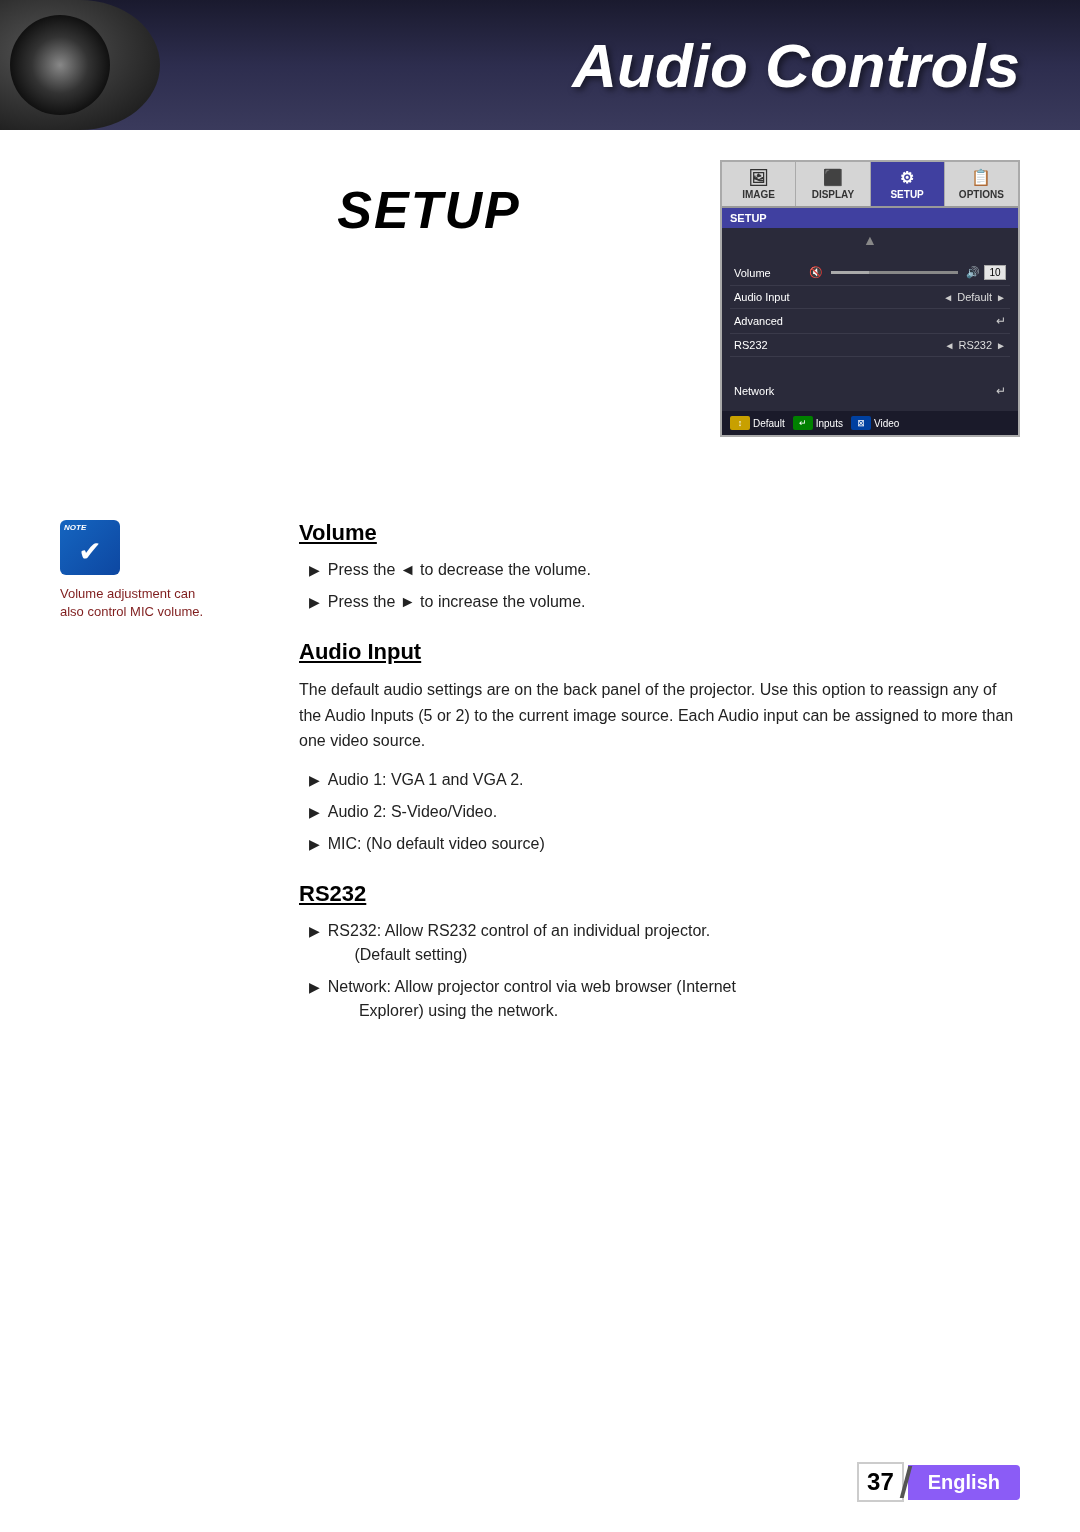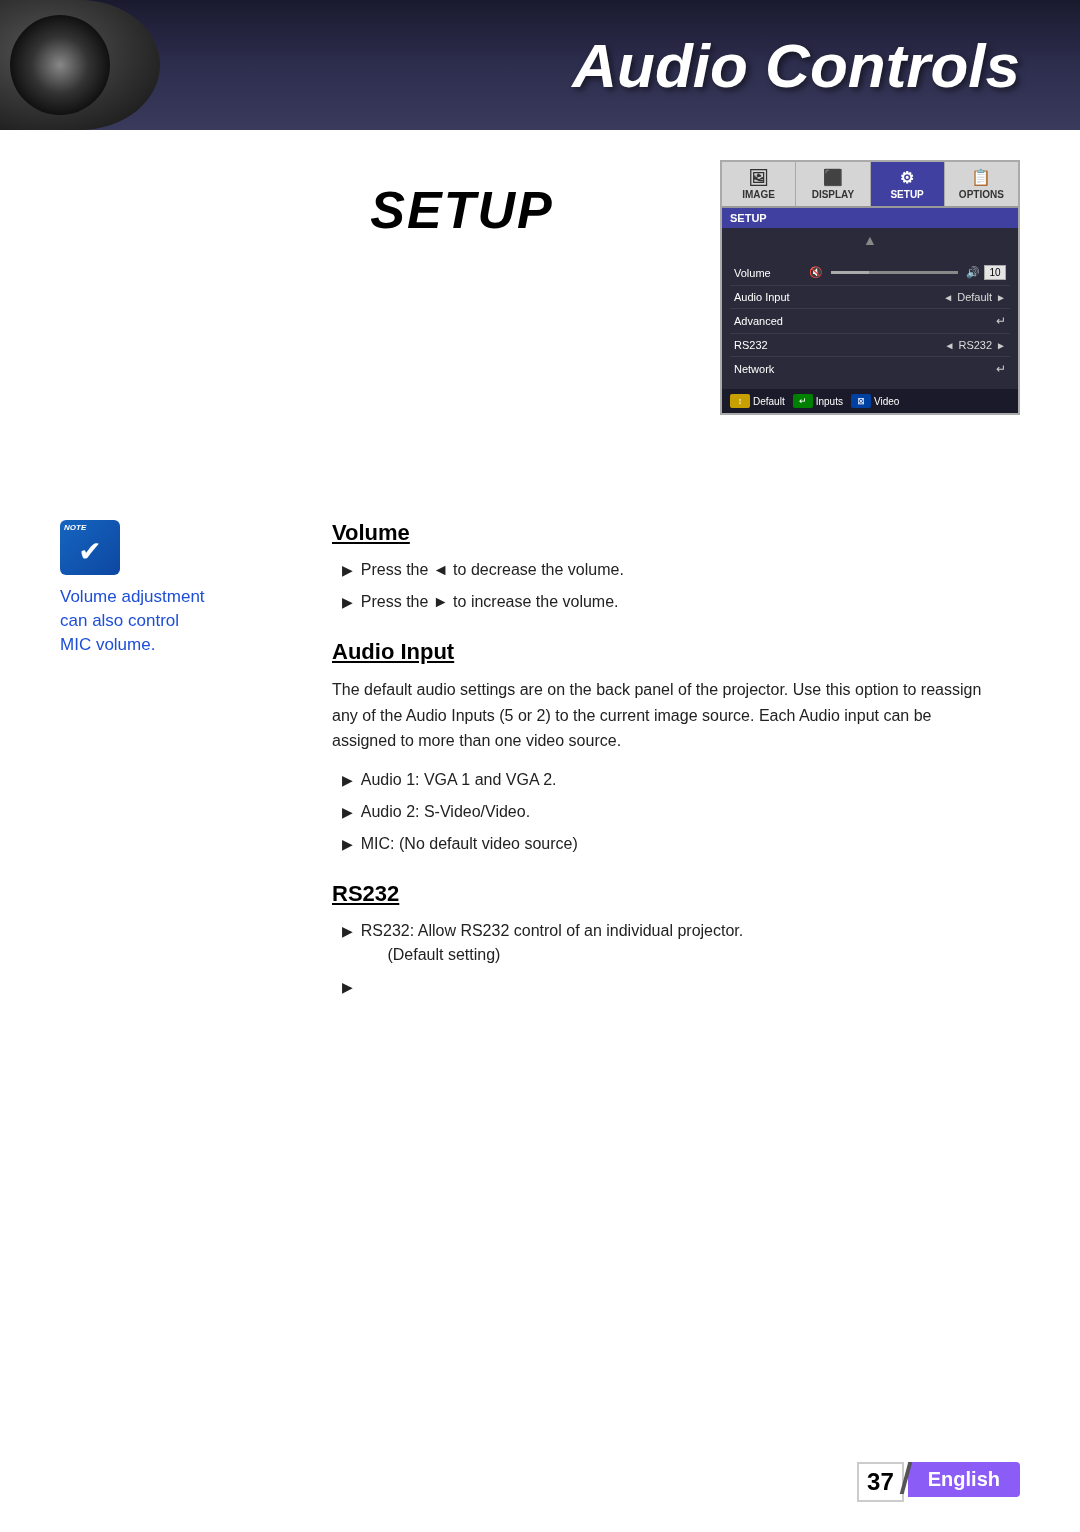--- a/index.html
+++ b/index.html
@@ -46,21 +46,21 @@
     .header-title {
       font-size: 62px;
       font-weight: 900;
       font-style: italic;
       color: #ffffff;
       text-shadow: 3px 3px 6px rgba(0,0,0,0.5);
     }
 
     
     .content {
-      padding: 30px 92px;
+      padding: 30px 59px;
       position: relative;
     }
 
     
     .setup-heading {
       text-align: center;
       margin: 20px 0 30px 230px;
       width: 280px;
     }
     .setup-heading h2 {
@@ -117,21 +117,21 @@
       padding: 8px;
     }
     .ui-row {
       display: flex;
       align-items: center;
       padding: 5px 4px;
       color: #fff;
       font-size: 11px;
       border-bottom: 1px solid #3a3a4a;
     }
-    .ui-row:last-child { border-bottom: none; }
+    .ui-row:last-child { border-bottom: none; margin-top: 22px; }
     .ui-row-label {
       width: 75px;
       font-size: 11px;
     }
     .ui-row-control {
       flex: 1;
       display: flex;
       align-items: center;
       justify-content: flex-end;
       gap: 4px;
@@ -234,22 +234,22 @@
       font-weight: bold;
       color: #fff;
       font-style: italic;
     }
     .note-checkmark {
       font-size: 28px;
       color: #fff;
       margin-top: 8px;
     }
     .note-text {
-      font-size: 17px;
-      color: #1d4ed8;
+      font-size: 13px;
+      color: #7f1d1d;
       line-height: 1.4;
     }
 
     
     .section-block {
       margin-left: 240px;
       margin-bottom: 25px;
     }
     .section-heading {
       font-size: 22px;
@@ -428,23 +428,24 @@
 
   <div class="section-block" style="margin-top:20px;">
     <div class="section-heading">RS232</div>
     <ul class="bullet-list">
       <li>
         <span class="bullet-arrow">▶</span>
         <span>RS232: Allow RS232 control of an individual projector.<br>&nbsp;&nbsp;&nbsp;&nbsp;&nbsp;&nbsp;(Default setting)</span>
       </li>
       <li>
         <span class="bullet-arrow">▶</span>
+        <span>Network: Allow projector control via web browser (Internet<br>&nbsp;&nbsp;&nbsp;&nbsp;&nbsp;&nbsp;&nbsp;Explorer) using the network.</span>
       </li>
     </ul>
   </div>
 
 </div>
 
-<div style="position:absolute; bottom:30px; right:60px; display:flex; align-items:flex-start;">
+<div style="position:absolute; bottom:30px; right:60px; display:flex; align-items:center;">
   <span style="font-size:24px; font-weight:bold; color:#000; padding: 4px 8px; border: 2px solid #ccc; background:#fff;">37</span>
   <span style="width:4px; height:32px; background:#555; display:inline-block; transform:skewX(-15deg);"></span>
   <span style="font-size:20px; font-weight:bold; color:#fff; background:#8b5cf6; padding:6px 20px; border-radius:0 4px 4px 0;">English</span>
 </div>
 
 </body></html>

